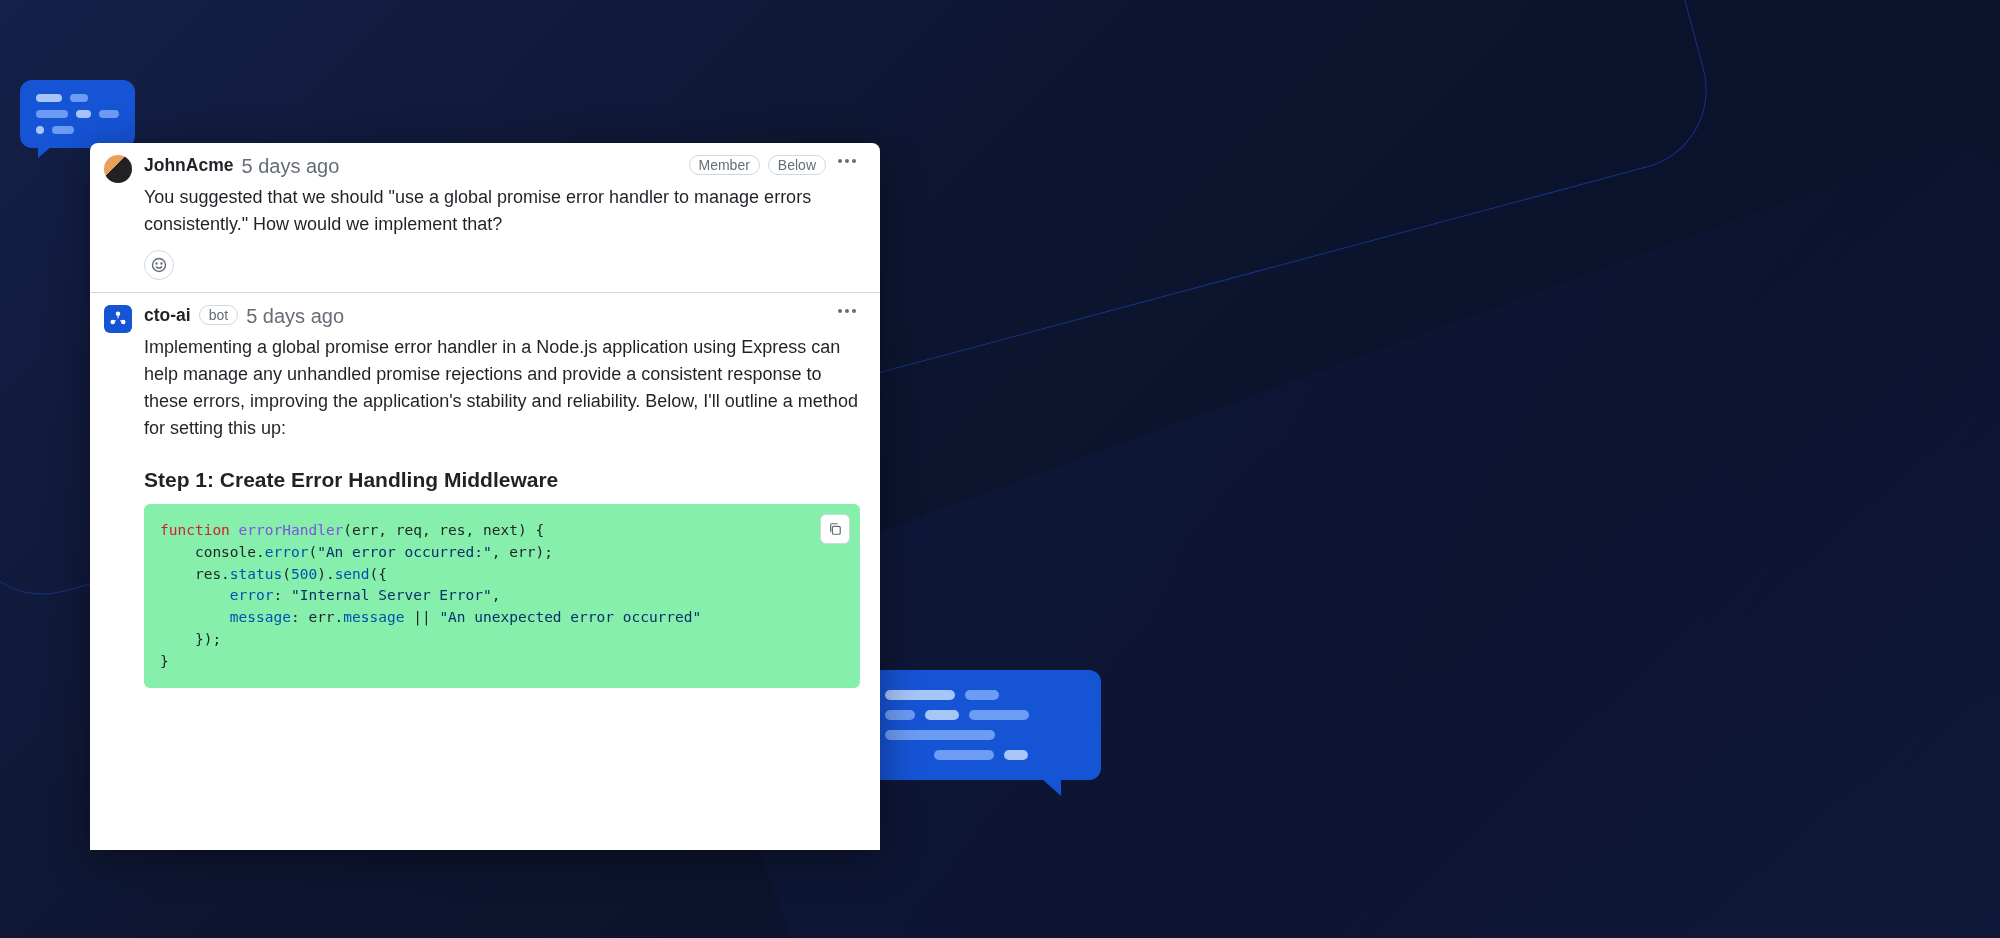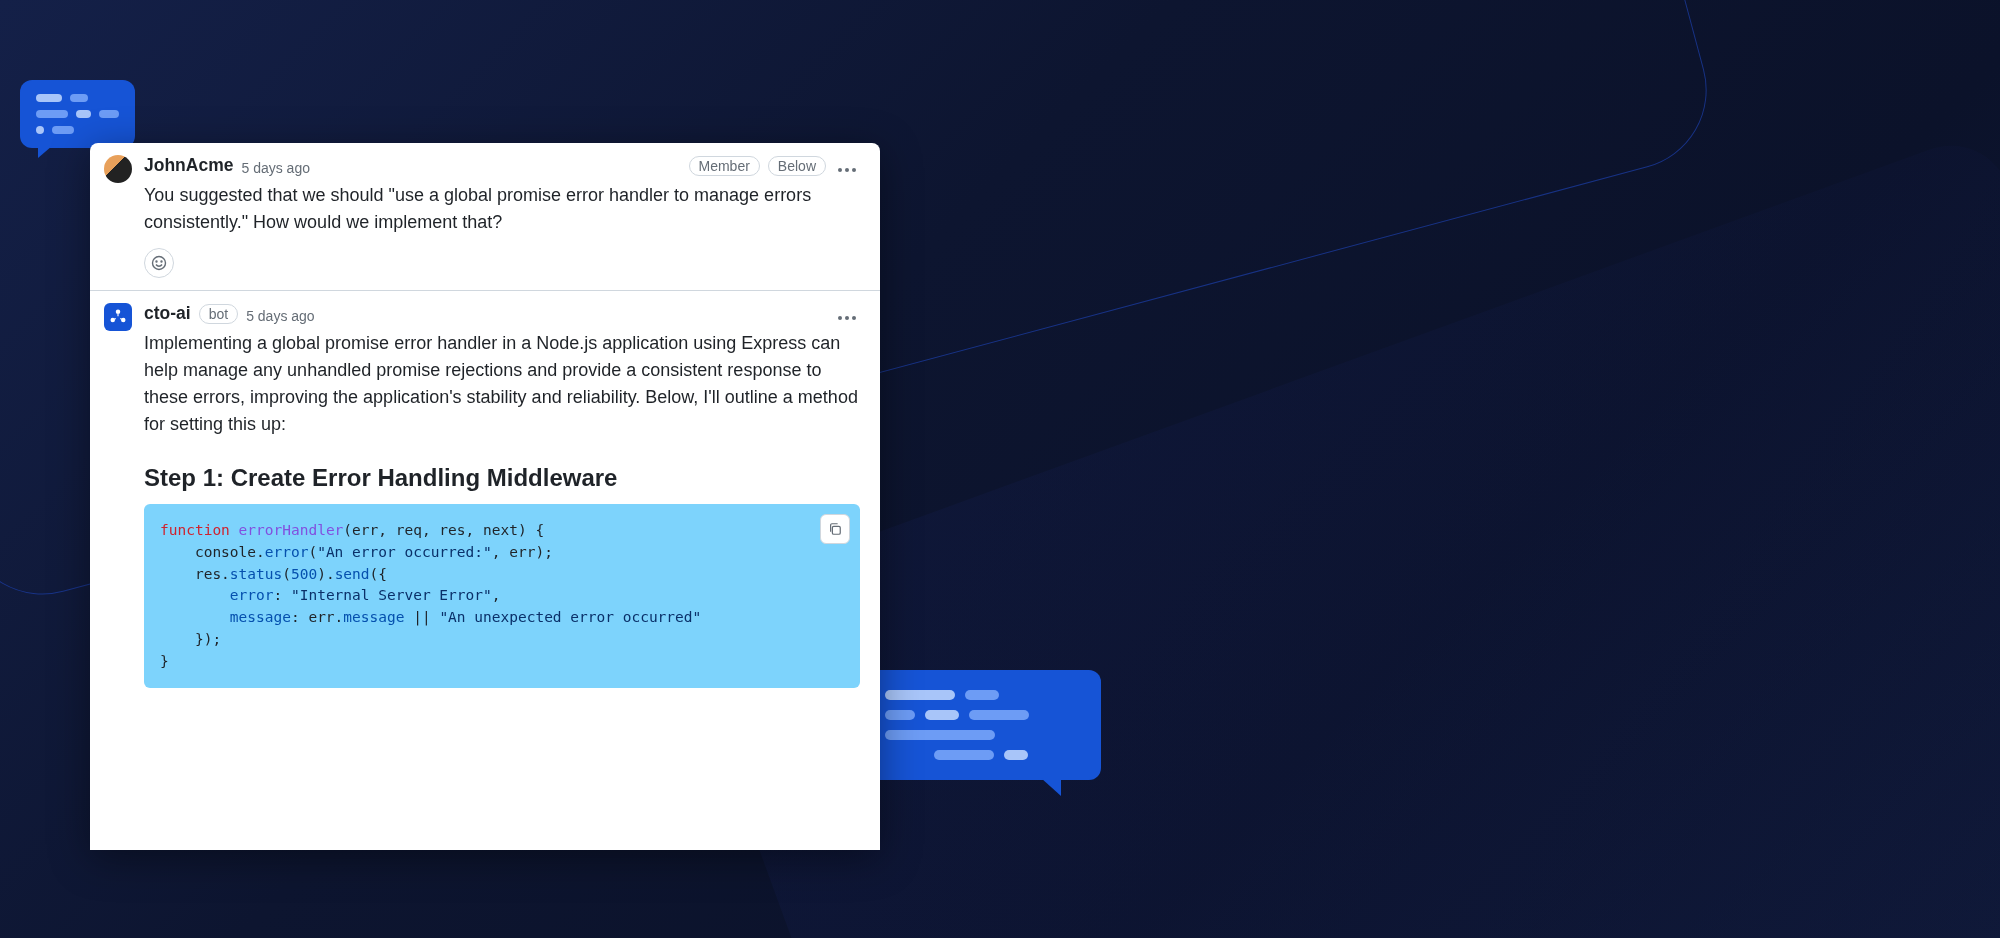--- a/index.html
+++ b/index.html
@@ -101,26 +101,26 @@
     display: flex;
     align-items: center;
     justify-content: center;
     font-size: 14px;
     color: #fff;
   }
   .avatar.human { background: linear-gradient(135deg,#e8a05a 40%, #222 40%); }
   .avatar.bot { background: #1654d6; border-radius: 6px; }
   .header-row {
     display: flex;
-    align-items: flex-end;
+    align-items: flex-start;
     gap: 8px;
     margin-bottom: 6px;
   }
   .username { font-weight: 600; font-size: 17.5px; color: #1f2328; }
-  .timestamp { font-size: 14px; color: #656d76; }
+  .timestamp { font-size: 20px; color: #656d76; }
   .badge {
     font-size: 14px;
     color: #656d76;
     border: 1px solid #d0d7de;
     border-radius: 2em;
     padding: 1px 9px;
   }
   .spacer { flex: 1; }
   .dots {
     display: flex;
@@ -141,29 +141,29 @@
     border-radius: 50%;
     display: flex;
     align-items: center;
     justify-content: center;
     color: #656d76;
     cursor: pointer;
   }
   .reaction svg { width: 16px; height: 16px; }
   .divider { height: 1px; background: #d0d7de; margin: 0; }
   h3.step {
-    font-size: 24px;
+    font-size: 21px;
     font-weight: 700;
     color: #1f2328;
     margin-top: 26px;
     margin-bottom: 12px;
   }
   .codeblock {
     position: relative;
-    background: #7dd3fc;
+    background: #86efac;
     border-radius: 6px;
     padding: 16px;
     font-family: ui-monospace, SFMono-Regular, Menlo, Consolas, monospace;
     font-size: 14.5px;
     line-height: 1.5;
     color: #1f2328;
     margin-top: 8px;
     margin-bottom: 8px;
     white-space: pre;
     overflow-x: auto;

